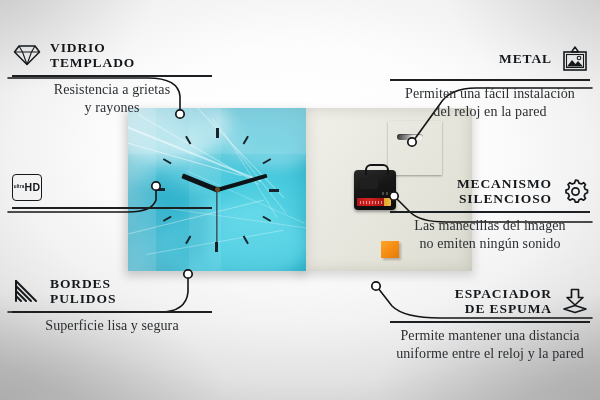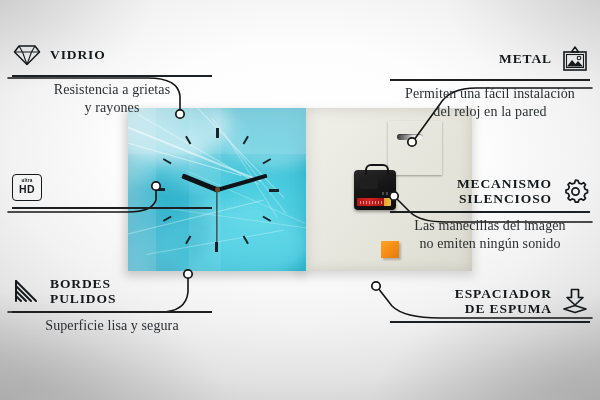--- a/index.html
+++ b/index.html
@@ -114,21 +114,21 @@
     font-size:13.5px;font-weight:bold;letter-spacing:.9px;color:#14181b;
     line-height:1.12;text-transform:uppercase;flex:1;
   }
   .frule{height:1.6px;background:#1c2023;margin:3px 0 4px;}
   .fdesc{
     font-family:"Liberation Serif", serif;
     font-size:14px;line-height:1.28;color:#2b2f32;letter-spacing:.1px;text-align:center;
   }
   .hdbox{
     width:30px;height:25px;border:1.6px solid #15191c;border-radius:4px;
-    display:flex;flex-direction:column;align-items:center;justify-content:center;line-height:1;
+    display:flex;flex-direction:row;align-items:center;justify-content:center;line-height:1;
   }
   .hdbox .u{font-size:4.6px;font-weight:bold;letter-spacing:.2px;font-family:"Liberation Sans",sans-serif;}
   .hdbox .h{font-size:10.5px;font-weight:bold;letter-spacing:.3px;font-family:"Liberation Sans",sans-serif;margin-top:.5px;}
 </style>
 </head>
 <body>
 
 <div id="stage">
 
   <div class="corner-shade cs-tl"></div>
@@ -235,20 +235,21 @@
   <div class="feature left" style="top:38px;">
     <div class="ftop">
       <div class="ficon">
         <svg width="28" height="22" viewBox="0 0 28 22">
           <path d="M6 2 H22 L26.5 8 L14 20.5 L1.5 8 Z" fill="none" stroke="#15191c" stroke-width="1.5" stroke-linejoin="round"></path>
           <path d="M1.5 8 H26.5 M6 2 L9.5 8 L14 20.5 M22 2 L18.5 8 L14 20.5 M9.5 8 H18.5" fill="none" stroke="#15191c" stroke-width="1.1"></path>
         </svg>
       </div>
       <div class="ftitle">
         <div>VIDRIO</div>
+        <div>TEMPLADO</div>
       </div>
     </div>
     <div class="frule"></div>
     <div class="fdesc">
       <div>Resistencia a grietas</div>
       <div>y rayones</div>
     </div>
   </div>
 
   <div class="feature left" style="top:170px;">
@@ -337,15 +338,19 @@
           <path d="M10.5 1.5 h7 v8 h4.5 L14 17 L6 9.5 h4.5 Z" fill="none" stroke="#15191c" stroke-width="1.7" stroke-linejoin="round"></path>
           <path d="M14 17.5 L25 21 L14 24.5 L3 21 Z" fill="none" stroke="#15191c" stroke-width="1.7" stroke-linejoin="round"></path>
         </svg>
       </div>
       <div class="ftitle">
         <div>ESPACIADOR</div>
         <div>DE ESPUMA</div>
       </div>
     </div>
     <div class="frule"></div>
+    <div class="fdesc">
+      <div>Permite mantener una distancia</div>
+      <div>uniforme entre el reloj y la pared</div>
+    </div>
   </div>
 
 </div>
 
 </body></html>

